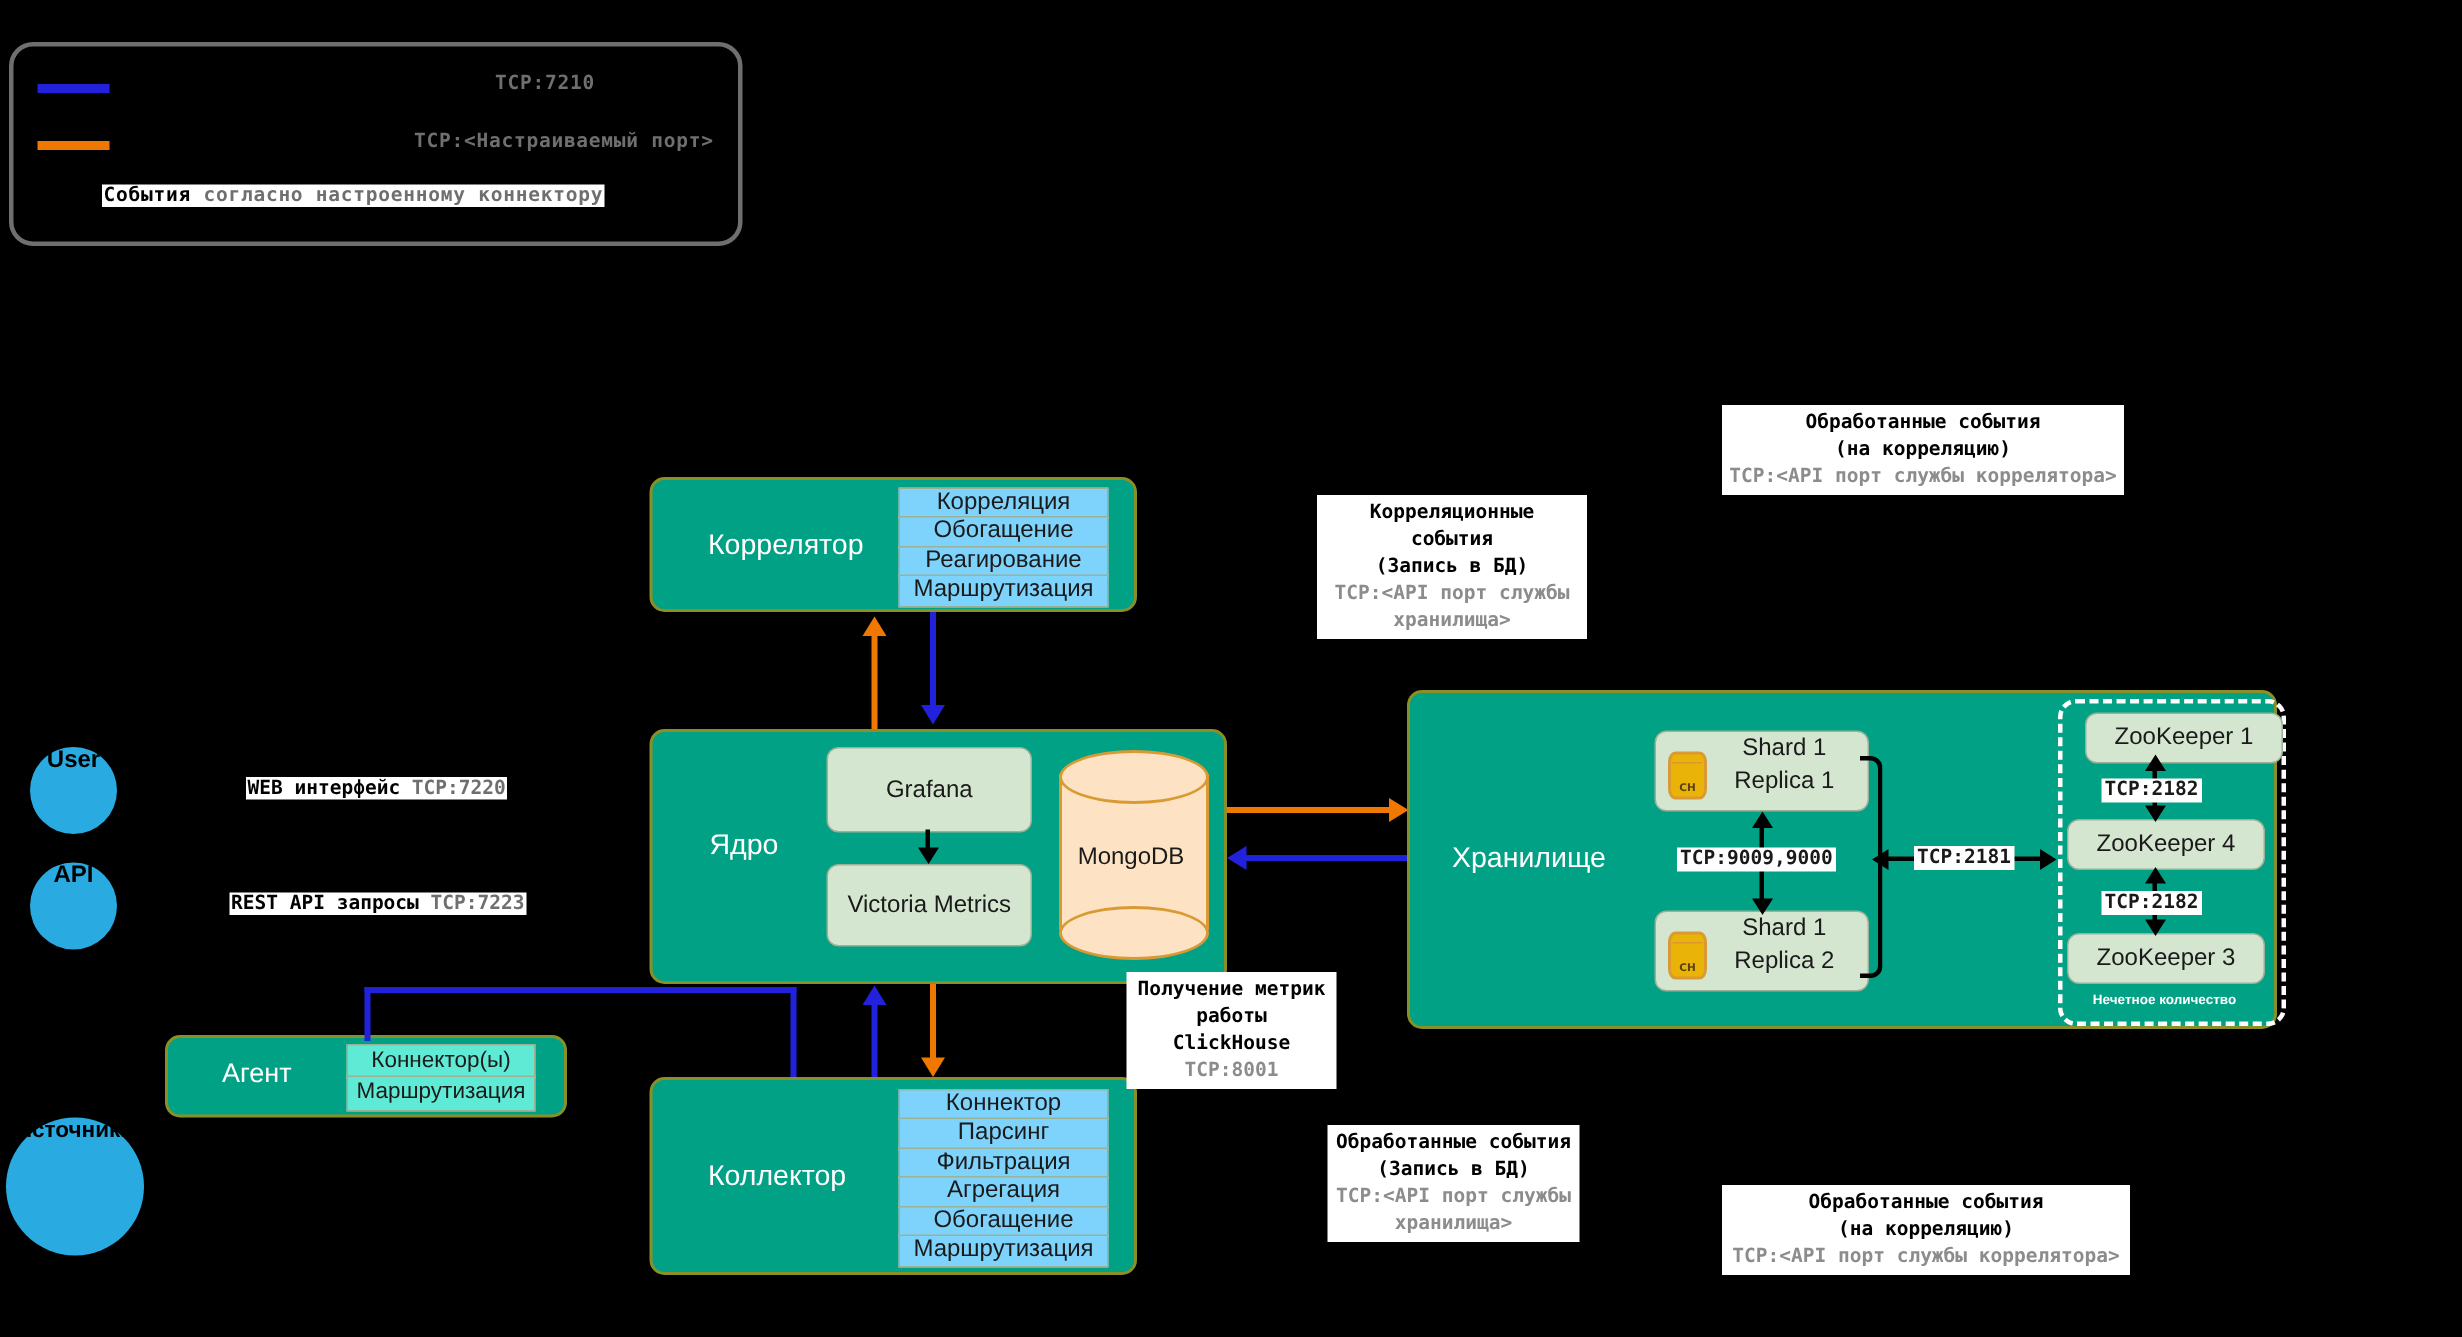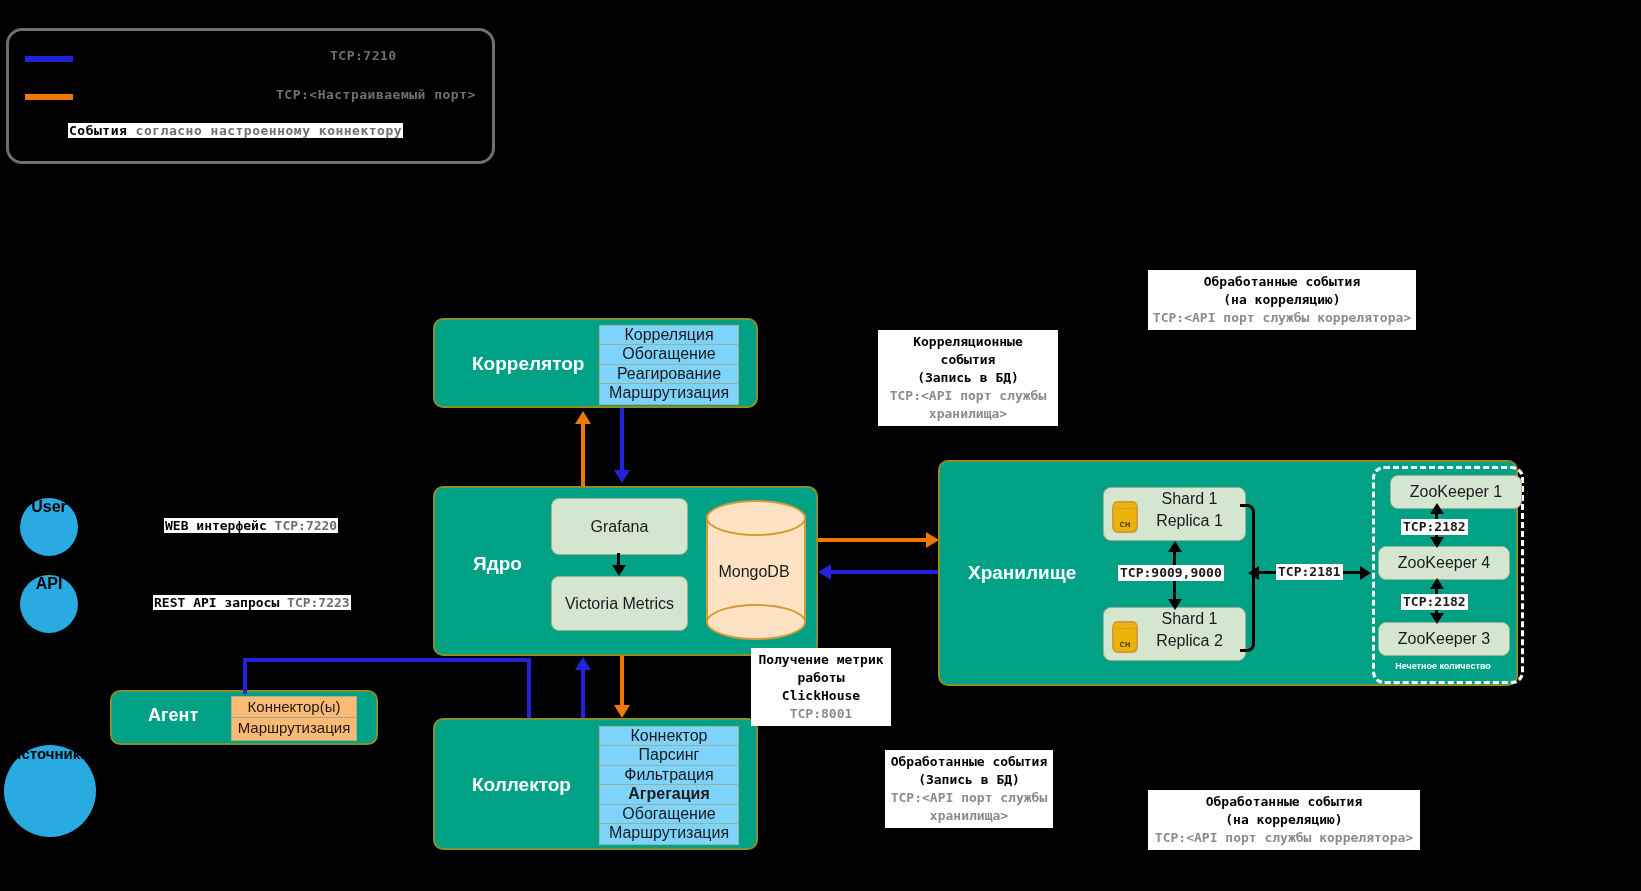--- a/index.html
+++ b/index.html
@@ -49,21 +49,21 @@
 
   
   .block {
     background: #00a185;
     border: 2px solid #8a8f26;
     border-radius: 10px;
   }
   .block-title {
     position: absolute;
     color: #ffffff;
-    font-weight: bold;
+    font-weight: normal;
     font-size: 19px;
     white-space: nowrap;
   }
   .subitem {
     position: absolute;
     background: #7dd3fc;
     border: 1px solid #9bb195;
     color: #1a1a1a;
     font-size: 16px;
     text-align: center;
@@ -126,21 +126,21 @@
 
   
   .collector { left: 433px; top: 718px; width: 325px; height: 132px; }
   .collector-title { left: 472px; top: 774px; }
 
   
   .agent { left: 110px; top: 690px; width: 268px; height: 55px; }
   .agent-title { left: 148px; top: 705px; font-size: 18px; }
   .agent-sub {
     position: absolute;
-    background: #fdba74;
+    background: #5eead4;
     border: 1px solid #9bb195;
     color: #1a1a1a;
     font-size: 15px;
     text-align: center;
     line-height: 19px;
     white-space: nowrap;
   }
 
   
   .storage { left: 938px; top: 460px; width: 580px; height: 226px; }
@@ -357,21 +357,21 @@
   <div class="cyl-body"></div>
   <div class="cyl-bottom"></div>
   <div class="cyl-top"></div>
   <div class="cyl-label">MongoDB</div>
 
   <div class="abs block collector"></div>
   <div class="block-title collector-title">Коллектор</div>
   <div class="subitem" style="left:599px;top:726px;width:138px;height:19px;">Коннектор</div>
   <div class="subitem" style="left:599px;top:745px;width:138px;height:20px;">Парсинг</div>
   <div class="subitem" style="left:599px;top:765px;width:138px;height:19px;">Фильтрация</div>
-  <div class="subitem" style="left:599px;top:784px;width:138px;height:20px;font-weight:bold;">Агрегация</div>
+  <div class="subitem" style="left:599px;top:784px;width:138px;height:20px;">Агрегация</div>
   <div class="subitem" style="left:599px;top:804px;width:138px;height:19px;">Обогащение</div>
   <div class="subitem" style="left:599px;top:823px;width:138px;height:20px;">Маршрутизация</div>
 
   <div class="line v-orange" style="left:620px;top:656px;height:50px;"></div>
   <div class="arrow-head ah-down-orange" style="left:614px;top:705px;"></div>
 
   <div class="line v-blue" style="left:581px;top:670px;height:48px;"></div>
   <div class="arrow-head ah-up-orange" style="left:575px;top:657px;border-bottom-color:#2222dd;"></div>
 
   <div class="line h-orange" style="left:818px;top:538px;width:110px;"></div>

